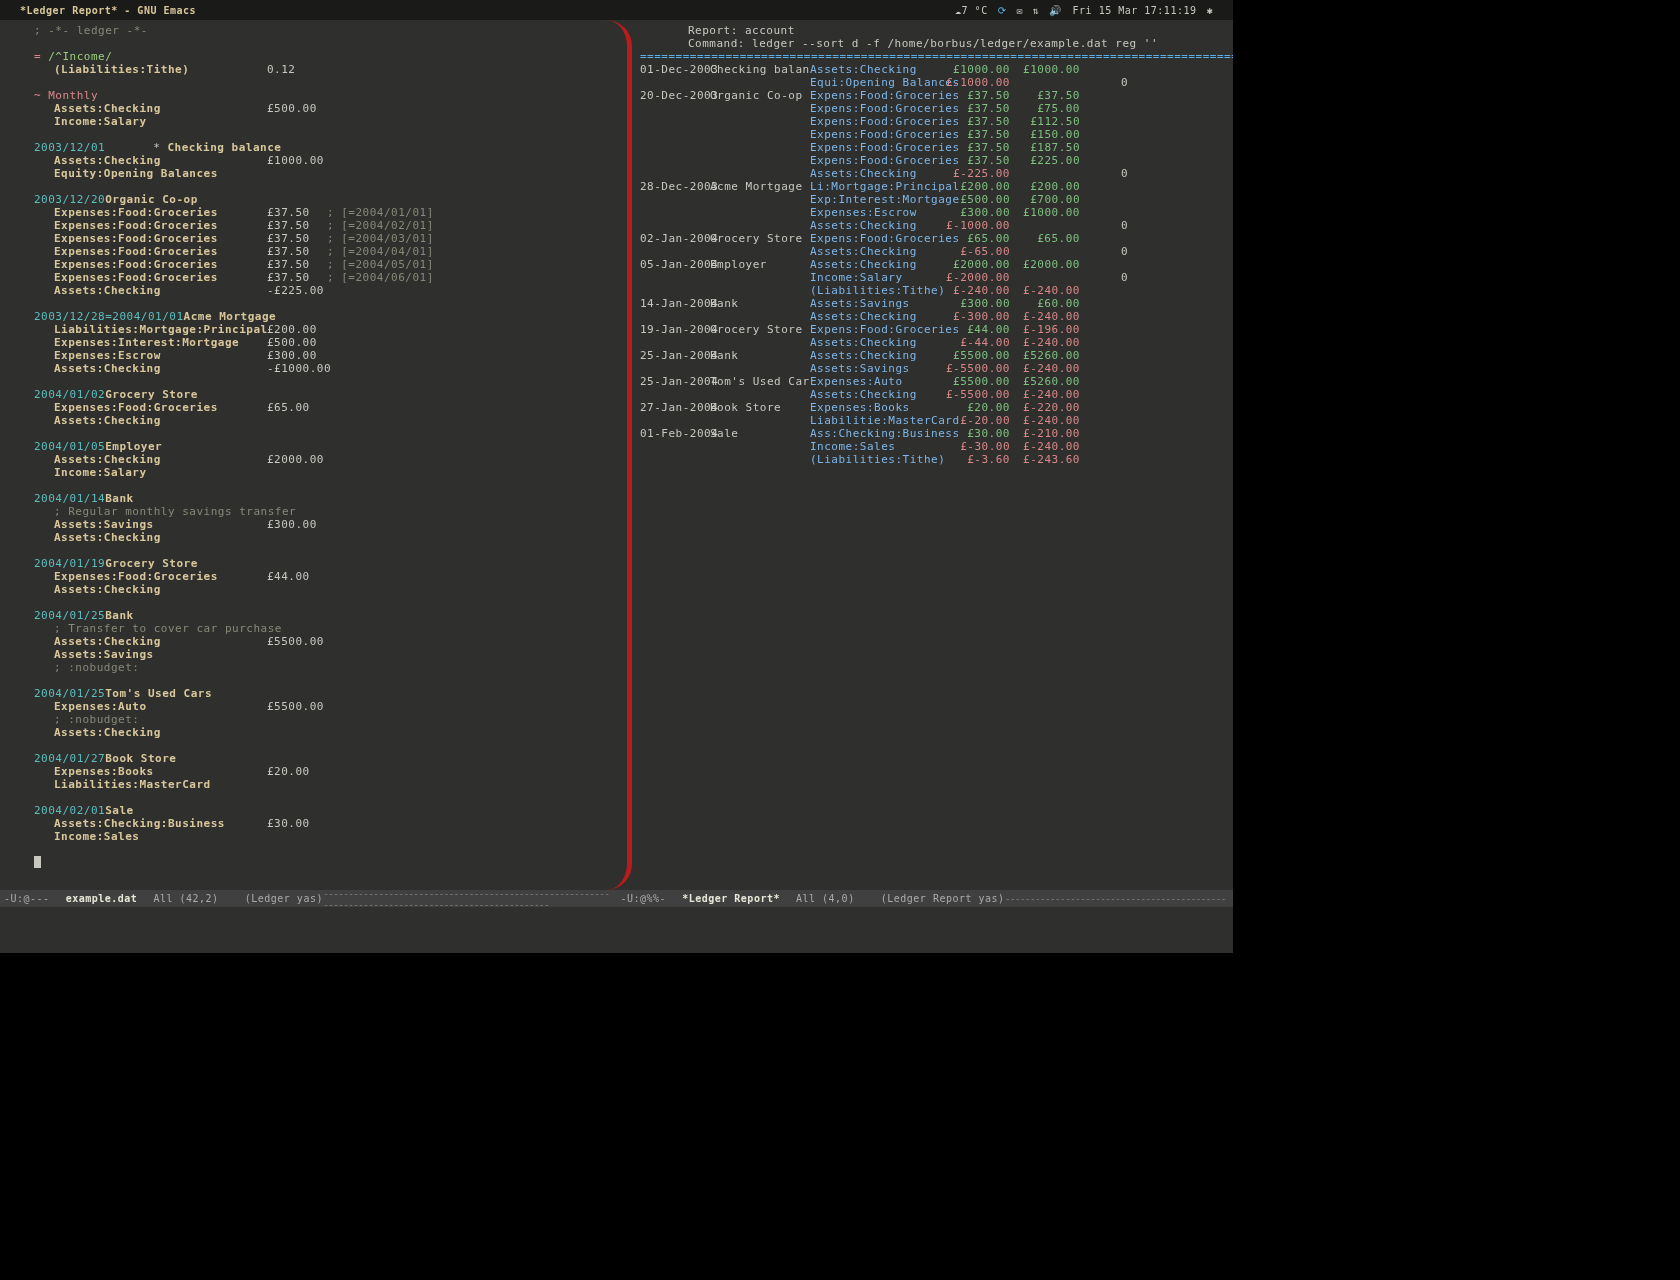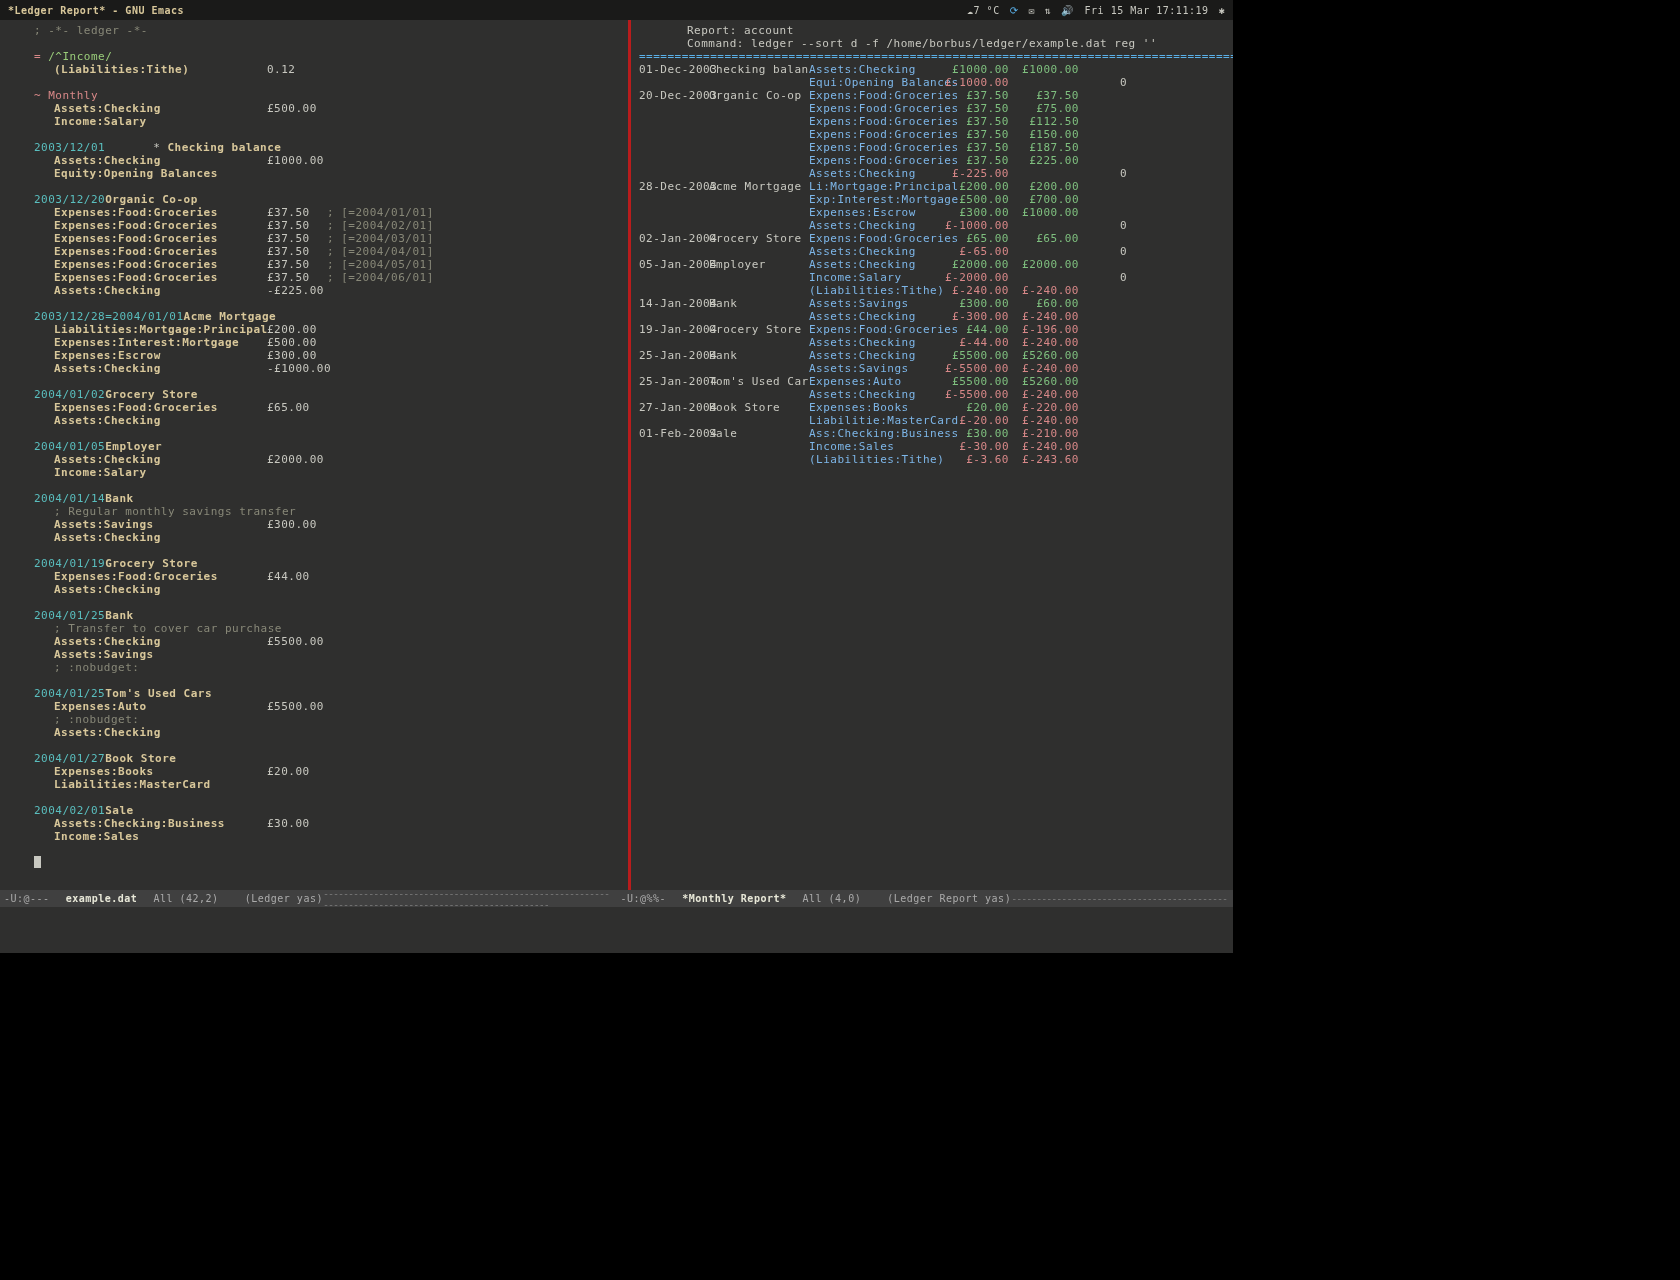--- a/index.html
+++ b/index.html
@@ -1,24 +1,24 @@
 <!DOCTYPE html>
 <html><head>
 <meta charset="utf-8">
 <style>
 * { margin:0; padding:0; box-sizing:border-box; }
 body { background:#000; font-family:Menlo,Consolas,monospace; font-size:11px; color:#c8c8c0; width:1680px; height:1280px; overflow:hidden; letter-spacing:0.5px; }
 .screen { width:1233px; height:953px; background:#2f2f2e; position:relative; }
-.topbar { height:20px; background:#1a1a19; display:flex; align-items:center; padding:0 8px; color:#c8c8c0; font-size:10px; }
+.topbar { height:20px; background:#1a1a19; display:flex; align-items:center; padding:0 20px; color:#c8c8c0; font-size:10px; }
 .topbar .title { flex:1; }
 .topbar .sys { display:flex; gap:10px; align-items:center; }
 .topbar .sys span { display:inline-flex; align-items:center; }
 .workspace { display:flex; height:870px; }
 .pane { flex:1; overflow:hidden; padding:4px 8px 4px 34px; line-height:13px; white-space:pre; }
-.pane.left { border-right:3px solid #b91c1c; }
+.pane.left { border-right:5px solid #b91c1c;border-radius:26px; }
 .pane.right { padding-left:8px; }
 .modeline { height:17px; background:#404040; display:flex; font-size:10px; color:#aaa; }
 .modeline .half { flex:1; display:flex; align-items:center; padding:0 4px; overflow:hidden; }
 .modeline .buf { color:#e8e8d8; font-weight:bold; margin:0 16px; }
 .modeline .dashes { color:#777; flex:1; overflow:hidden; letter-spacing:-1px;}
 .minibuf { height:20px; background:#2f2f2e; }
 .c-comment { color:#888878; }
 .c-green  { color:#9acd7a; }
 .c-yellow { color:#d8c79a; font-weight:bold;}
 .c-red    { color:#d88888; }
@@ -66,20 +66,20 @@
   <div class="modeline">
     <div class="half">
       <span>-U:@---</span>
       <span class="buf">example.dat</span>
       <span>All (42,2)</span>&nbsp;&nbsp;&nbsp;&nbsp;
       <span>(Ledger yas)</span>
       <span class="dashes">------------------------------------------------------------------------------------------------------</span>
     </div>
     <div class="half">
       <span>-U:@%%-</span>
-      <span class="buf">*Monthly Report*</span>
+      <span class="buf">*Ledger Report*</span>
       <span>All (4,0)</span>&nbsp;&nbsp;&nbsp;&nbsp;
       <span>(Ledger Report yas)</span>
       <span class="dashes">------------------------------------------------------------------------------------------------------</span>
     </div>
   </div>
   <div class="minibuf"></div>
 </div>
 
 </body></html>

